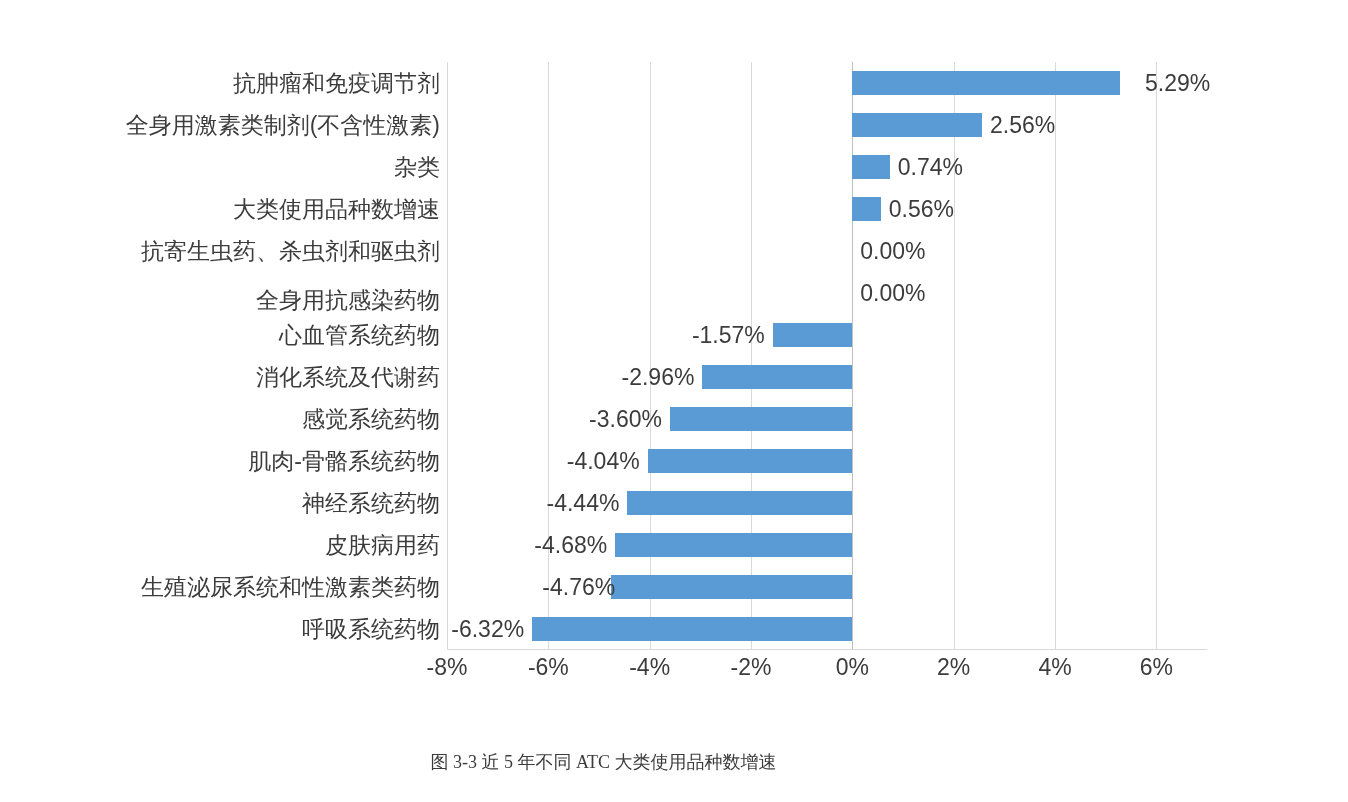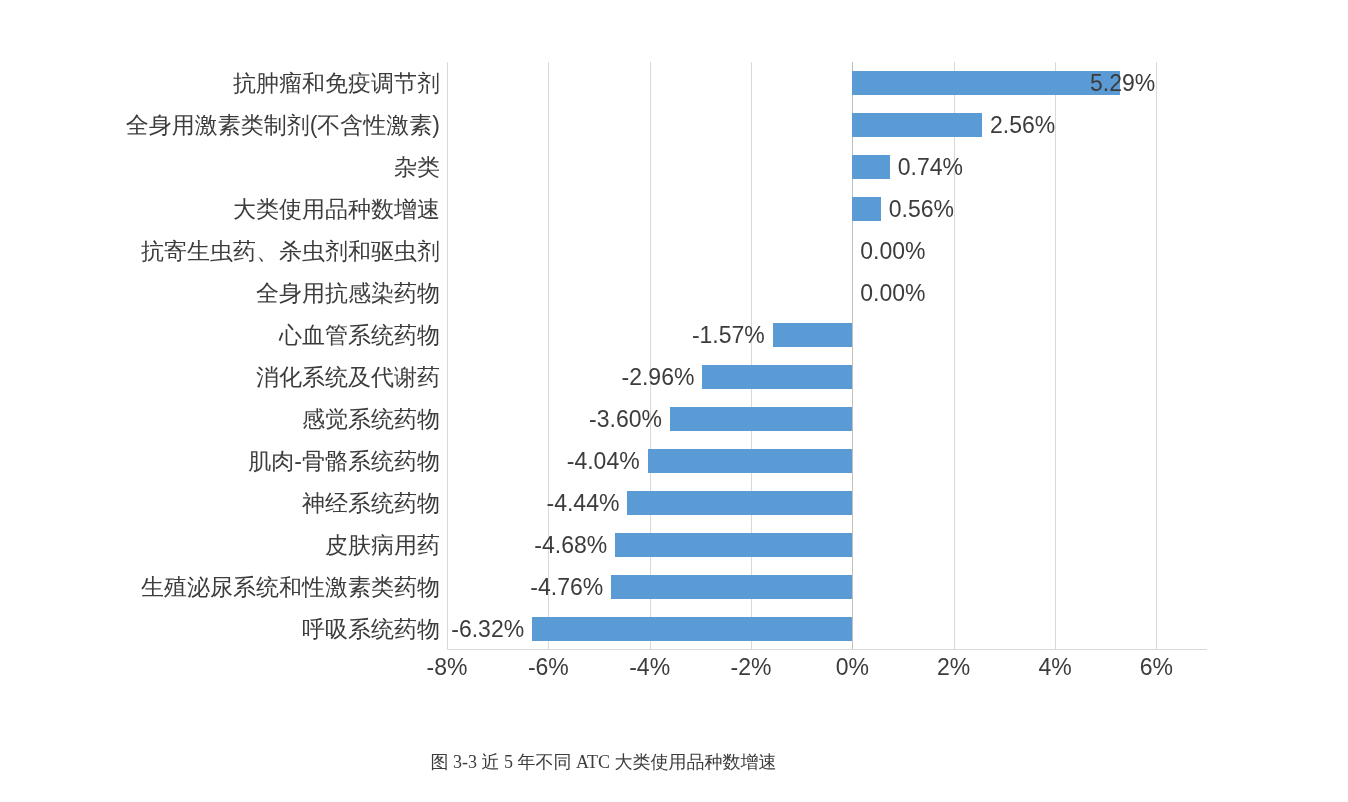--- a/index.html
+++ b/index.html
@@ -118,21 +118,21 @@
 <body>
 
 <div id="chart-root">
 
   <div class="cat-labels">
       <div class="cat-label" style="top: 0px;">抗肿瘤和免疫调节剂</div>
       <div class="cat-label" style="top: 42px;">全身用激素类制剂(不含性激素)</div>
       <div class="cat-label" style="top: 84px;">杂类</div>
       <div class="cat-label" style="top: 126px;">大类使用品种数增速</div>
       <div class="cat-label" style="top: 168px;">抗寄生虫药、杀虫剂和驱虫剂</div>
-      <div class="cat-label" style="top: 210px; margin-left: 22px;">全身用抗感染药物</div>
+      <div class="cat-label" style="top: 217px; margin-left: 22px;">全身用抗感染药物</div>
       <div class="cat-label" style="top: 252px;">心血管系统药物</div>
       <div class="cat-label" style="top: 294px;">消化系统及代谢药</div>
       <div class="cat-label" style="top: 336px;">感觉系统药物</div>
       <div class="cat-label" style="top: 378px;">肌肉-骨骼系统药物</div>
       <div class="cat-label" style="top: 420px;">神经系统药物</div>
       <div class="cat-label" style="top: 462px;">皮肤病用药</div>
       <div class="cat-label" style="top: 504px;">生殖泌尿系统和性激素类药物</div>
       <div class="cat-label" style="top: 546px;">呼吸系统药物</div>
     </div>
 
@@ -143,21 +143,21 @@
         <div class="gridline" style="left: 202.667px;"></div>
         <div class="gridline" style="left: 304px;"></div>
         <div class="gridline zero" style="left: 405.333px;"></div>
         <div class="gridline" style="left: 506.667px;"></div>
         <div class="gridline" style="left: 608px;"></div>
         <div class="gridline" style="left: 709.333px;"></div>
       </div>
     <div class="bars">
         <div class="bar-row" style="top: 0px;">
           <div class="bar" style="left: 405.333px; width: 268.027px; background: rgb(91, 155, 213);"></div>
-          <div class="bar-value" style="left: 643px;">5.29%</div>
+          <div class="bar-value" style="left: 698px;">5.29%</div>
         </div>
         <div class="bar-row" style="top: 42px;">
           <div class="bar" style="left: 405.333px; width: 129.707px; background: rgb(91, 155, 213);"></div>
           <div class="bar-value" style="left: 543.04px;">2.56%</div>
         </div>
         <div class="bar-row" style="top: 84px;">
           <div class="bar" style="left: 405.333px; width: 37.4933px; background: rgb(91, 155, 213);"></div>
           <div class="bar-value" style="left: 450.827px;">0.74%</div>
         </div>
         <div class="bar-row" style="top: 126px;">
@@ -187,21 +187,21 @@
           <div class="bar-value" style="right: 567.36px;">-4.04%</div>
         </div>
         <div class="bar-row" style="top: 420px;">
           <div class="bar" style="left: 180.373px; width: 224.96px; background: rgb(91, 155, 213);"></div>
           <div class="bar-value" style="right: 587.627px;">-4.44%</div>
         </div>
         <div class="bar-row" style="top: 462px;">
           <div class="bar" style="left: 168.213px; width: 237.12px; background: rgb(91, 155, 213);"></div>
           <div class="bar-value" style="right: 599.787px;">-4.68%</div>
         </div>
-        <div class="bar-row" style="top: 504px;">
+        <div class="bar-row" style="top: 504px; padding-left: 12px;">
           <div class="bar" style="left: 164.16px; width: 241.173px; background: rgb(91, 155, 213);"></div>
           <div class="bar-value" style="right: 603.84px;">-4.76%</div>
         </div>
         <div class="bar-row" style="top: 546px;">
           <div class="bar" style="left: 85.12px; width: 320.213px; background: rgb(91, 155, 213);"></div>
           <div class="bar-value" style="right: 682.88px;">-6.32%</div>
         </div>
       </div>
     <div class="axis-bottom"></div>
   </div>

